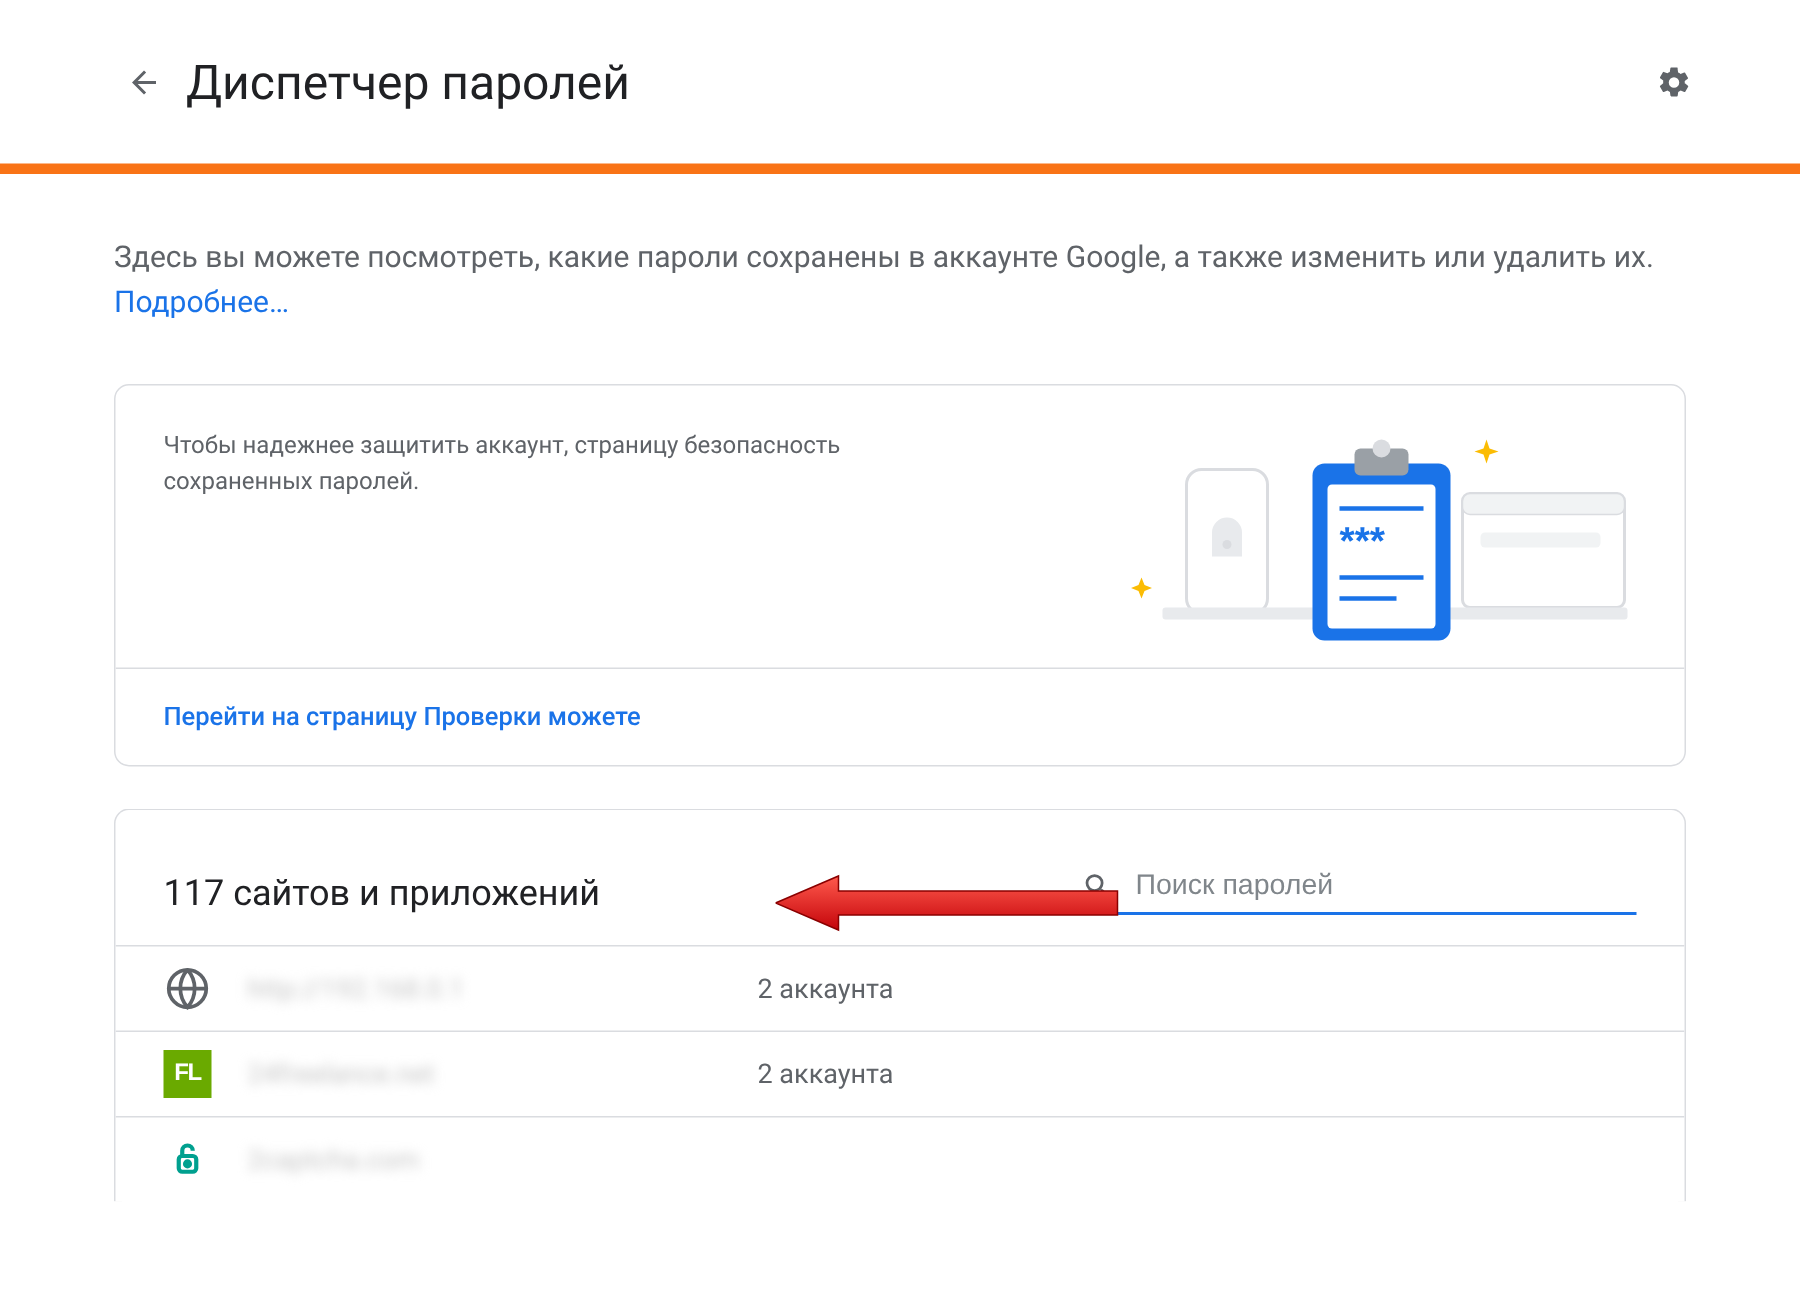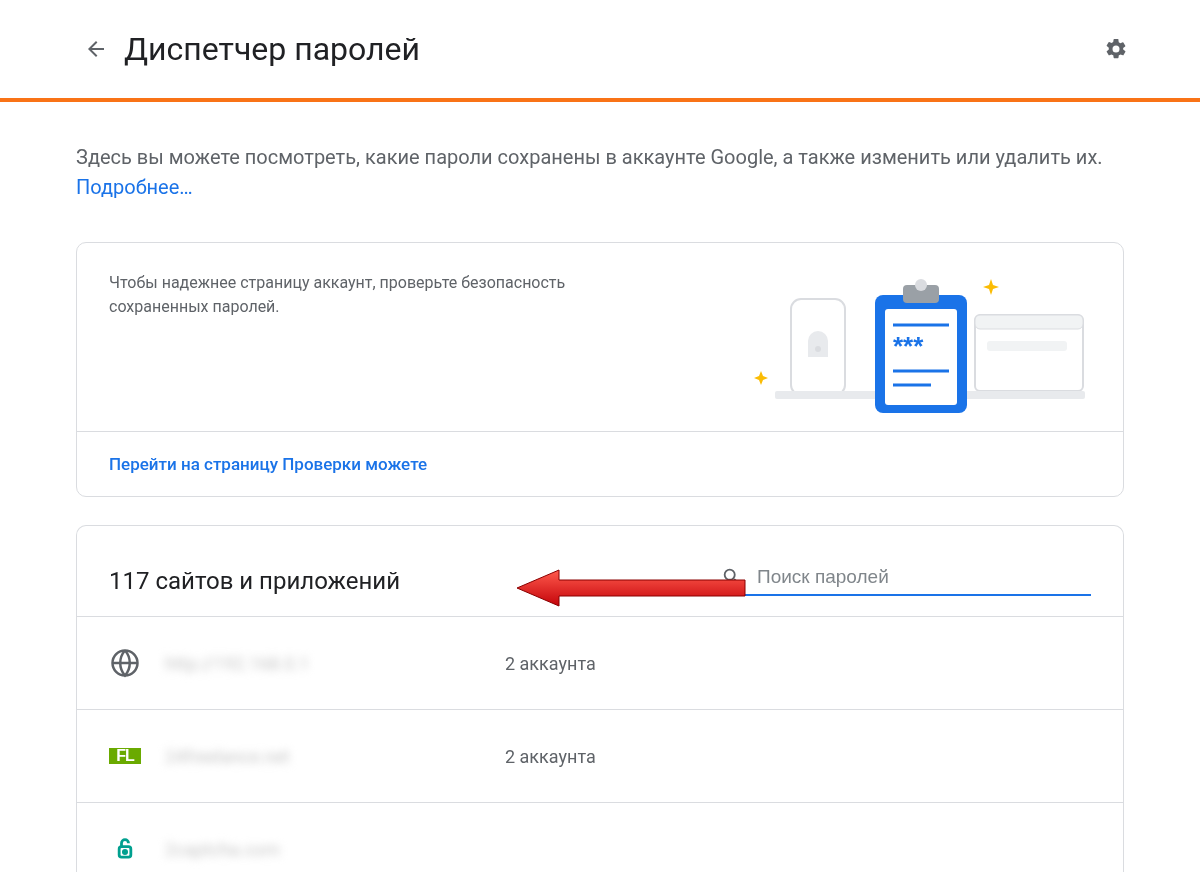--- a/index.html
+++ b/index.html
@@ -6,22 +6,22 @@
   body {
     font-family: 'Google Sans', Roboto, Arial, sans-serif;
     background: #fff;
     color: #202124;
     width: 1200px;
   }
   .header {
     display: flex;
     align-items: center;
     padding: 0 24px;
-    height: 102px;
-    border-bottom: 4px solid #f97316;
+    height: 116px;
+    border-bottom: 7px solid #f97316;
   }
   .back-btn {
     width: 40px; height: 40px;
     border-radius: 50%;
     display: flex; align-items: center; justify-content: center;
     cursor: pointer;
     color: #5f6368;
     margin-left: 52px;
   }
   .page-title {
@@ -112,21 +112,21 @@
     flex: 1;
   }
   .search-input::placeholder { color: #80868b; }
   .arrow-annotation {
     position: absolute;
     left: 440px; top: 42px;
   }
   .pw-row {
     display: flex;
     align-items: center;
-    padding: 30px 32px;
+    padding: 12px 32px;
     border-top: 1px solid #dadce0;
     cursor: pointer;
   }
   .pw-row:first-of-type { border-top: none; margin-top: 12px; }
   .row-icon {
     width: 32px; height: 32px;
     display: flex; align-items: center; justify-content: center;
     margin-right: 24px;
   }
   .row-site {
@@ -135,21 +135,21 @@
     color: #c6c6c6;
     filter: blur(4px);
     user-select: none;
   }
   .row-accounts {
     font-size: 18px;
     color: #5f6368;
   }
   .globe-icon { color: #5f6368; }
   .fl-icon {
-    width: 32px; height: 16px;
+    width: 32px; height: 32px;
     background: #6aaa00;
     color: #fff;
     font-family: Arial, sans-serif;
     font-weight: bold;
     font-size: 16px;
     display:flex; align-items:center; justify-content:center; letter-spacing:-1px;
   }
   .captcha-icon { color: #00a08f; }
 </style>
 </head>
@@ -170,21 +170,21 @@
 </div>
 
 <div class="content">
   <p class="intro-text">
     <span>Здесь вы можете посмотреть, какие пароли сохранены в аккаунте Google, а также изменить или удалить их. </span><a href="#">Подробнее…</a>
   </p>
 
   <div class="card">
     <div class="checkup-body">
       <div class="checkup-text">
-        <div class="checkup-desc">Чтобы надежнее страницу аккаунт, проверьте безопасность сохраненных паролей.</div>
+        <div class="checkup-desc">Чтобы надежнее защитить аккаунт, страницу безопасность сохраненных паролей.</div>
       </div>
       <div class="checkup-illustration">
         <svg width="360" height="160" viewBox="0 0 360 160">
 
           <g fill="#fbbc04">
             <path d="M260 8 l2 6 6 2 -6 2 -2 6 -2 -6 -6 -2 6 -2 z"></path>
             <path d="M30 100 l2 5 5 2 -5 2 -2 5 -2 -5 -5 -2 5 -2 z"></path>
             <path d="M316 110 l2 5 5 2 -5 2 -2 5 -2 -5 -5 -2 5 -2 z"></path>
           </g>
 

